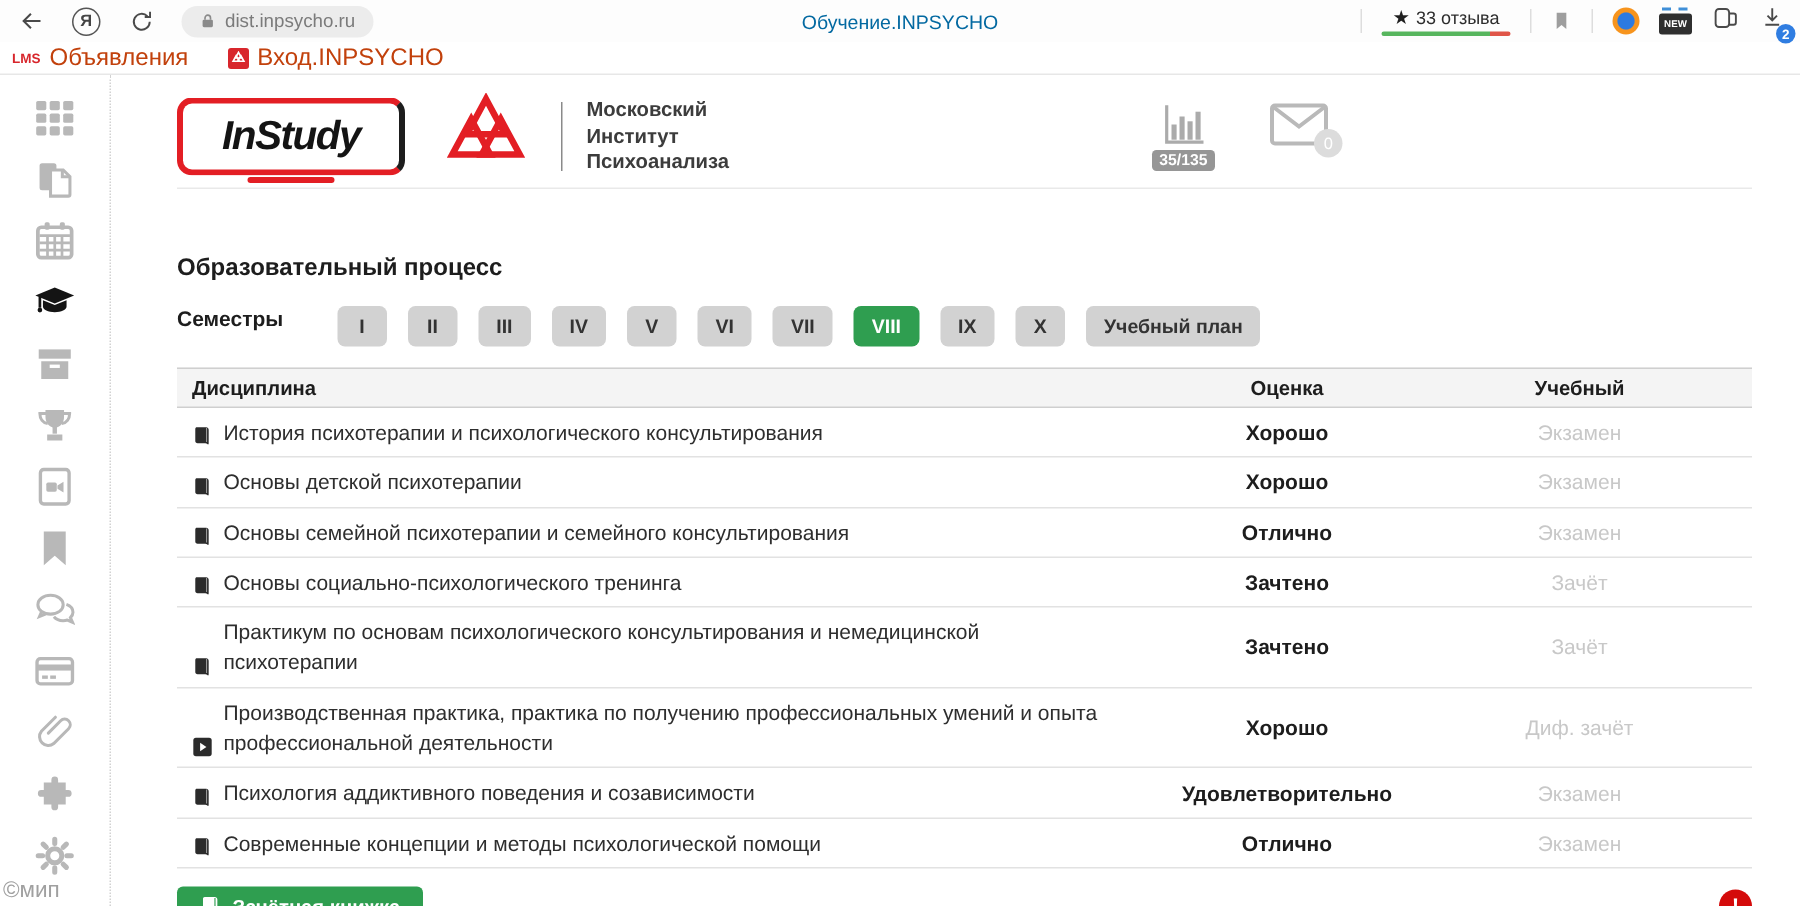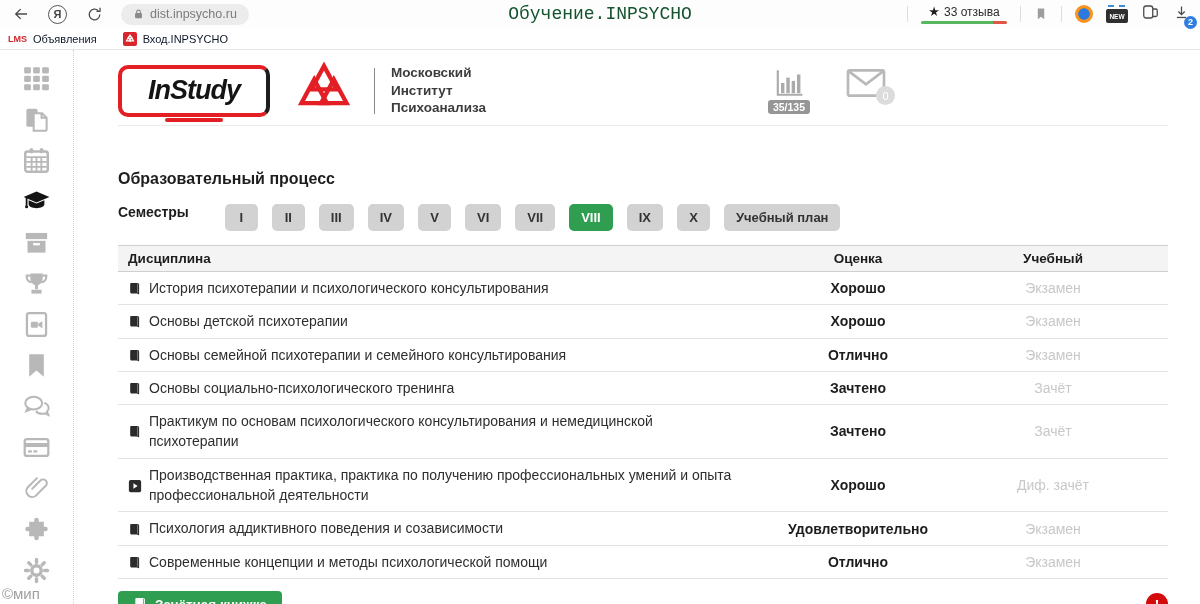--- a/index.html
+++ b/index.html
@@ -6,38 +6,38 @@
   html,body { width:1200px; height:604px; overflow:hidden; background:#fff;
     font-family:"Liberation Sans", sans-serif; }
 
   
   .chrome { position:relative; height:28px; background:#fdfdfd; display:flex; align-items:center; padding:0 10px; }
   .chrome-left { display:flex; align-items:center; gap:16px; }
   .nav-btn { display:flex; align-items:center; justify-content:center; width:22px; height:22px; color:#4a4a4a; cursor:pointer; }
   .ya-circle { width:19px; height:19px; border:1.6px solid #555; border-radius:50%; display:flex; align-items:center; justify-content:center; font-size:11px; font-weight:bold; color:#444; }
   .addr-pill { display:flex; align-items:center; gap:6px; background:#ececec; border-radius:12px; height:21px; padding:0 12px; }
   .addr-pill .url { font-size:12.5px; color:#7b7b7b; }
-  .tab-title { position:absolute; left:50%; transform:translateX(-50%); font-size:18px; color:#14532d; white-space:nowrap;font-family:Liberation Mono, monospace; }
+  .tab-title { position:absolute; left:50%; transform:translateX(-50%); font-size:13px; color:#0369a1; white-space:nowrap; }
   .chrome-right { position:absolute; right:10px; display:flex; align-items:center; gap:13px; }
   .vdiv { width:1px; height:16px; background:#ddd; }
   .reviews { display:flex; flex-direction:column; align-items:center; gap:2px; }
   .reviews-top { display:flex; align-items:center; gap:4px; font-size:12px; color:#2d2d2d; }
   .star { font-size:13px; color:#1f1f1f; }
   .rev-bar { width:86px; height:3px; border-radius:2px; background:linear-gradient(to right,#57b65e 0 84%,#e05548 84% 100%); }
   .flag-icon svg { display:block; }
   .ext-circle { width:18px; height:18px; border-radius:50%; background:radial-gradient(circle at 50% 50%, #2c7ae0 0 42%, #f7941d 48% 72%, #ef3f5e 76% 100%); }
   .new-icon { position:relative; width:22px; height:14px; background:#2f2f2f; border-radius:2px; color:#fff; font-size:6.5px; font-weight:bold; display:flex; align-items:center; justify-content:center; margin-top:4px; }
   .new-icon::before { content:""; position:absolute; top:-4px; left:2px; width:17px; border-top:2px dashed #3f8fd8; }
   .dl-wrap { position:relative; }
   .dl-badge { position:absolute; right:-7px; bottom:-4px; min-width:13px; height:13px; border-radius:7px; background:#2f7de1; color:#fff; font-size:9px; font-weight:bold; display:flex; align-items:center; justify-content:center; padding:0 3px; }
 
   
   .bookmarks { height:22px; background:#fff; border-bottom:1px solid #e7e7e7; display:flex; align-items:center; padding:0 8px; gap:26px; }
   .bm { display:flex; align-items:center; gap:6px; cursor:pointer; }
-  .bm-label { font-size:11px; color:#0f172a; }
+  .bm-label { font-size:16px; color:#c2410c; }
   .lms-fav { color:#d8262c; font-weight:bold; font-size:9px; letter-spacing:0; }
   .mip-fav { width:14px; height:14px; background:#d8262c; border-radius:2px; display:flex; align-items:center; justify-content:center; }
 
   
   .page { display:flex; height:554px; position:relative; }
   .sidebar { position:relative; width:74px; border-right:1px dotted #d2d2d2; display:flex; flex-direction:column; align-items:center; padding-top:14px; gap:13px; }
   .side-icon { width:28px; height:28px; color:#b8b8b8; display:flex; align-items:center; justify-content:center; cursor:pointer; }
   .side-icon svg { width:27px; height:27px; }
   .side-icon.active { color:#141414; }
   .copyright { position:absolute; left:2px; bottom:2px; font-size:15px; color:#a0a0a0; }
@@ -65,21 +65,21 @@
   .sem-tab { background:#d2d2d2; color:#333; border-radius:5px; padding:6px 12px; font-size:13px; font-weight:bold; min-width:33px; text-align:center; cursor:pointer; }
   .sem-tab.active { background:#2f9e50; color:#fff; }
 
   .table { margin-top:14px; }
   .t-head { display:flex; align-items:center; background:#f4f4f4; border-top:1px solid #cfcfcf; border-bottom:1px solid #cfcfcf; padding:5px 10px; }
   .t-head .c1 { flex:1; font-size:13.5px; font-weight:bold; color:#1d1d1d; }
   .c2 { width:180px; text-align:center; }
   .c3 { width:210px; text-align:center; }
   .t-head .c2, .t-head .c3 { font-size:13.5px; font-weight:bold; color:#1d1d1d; }
   .t-row { display:flex; align-items:center; border-bottom:1px solid #e2e2e2; padding:6px 10px; min-height:33px; cursor:pointer; }
-  .t-row .c1 { flex:1; display:flex; align-items:center; gap:7px; font-size:14px; color:#2e2e2e; line-height:1.45; padding-right:30px; }
+  .t-row .c1 { flex:1; display:flex; align-items:flex-end; gap:7px; font-size:14px; color:#2e2e2e; line-height:1.45; padding-right:30px; }
   .row-icon { flex:0 0 auto; width:14px; height:14px; margin-top:2px; }
   .row-icon svg { display:block; width:14px; height:14px; }
   .t-row .c2 { font-size:14px; font-weight:bold; color:#1d1d1d; }
   .t-row .c3 { font-size:14px; color:#c8c8c8; }
 
   .footer-row { margin-top:12px; display:flex; align-items:center; justify-content:space-between; }
   .gradebook-btn { display:inline-flex; align-items:center; gap:7px; background:#2f9e50; color:#fff; font-size:13.5px; font-weight:bold; border:none; border-radius:4px; padding:6px 15px; cursor:pointer; }
   .gradebook-btn svg { width:15px; height:15px; }
   .alert-circle { width:22px; height:22px; border-radius:50%; background:#d40b0b; color:#fff; font-weight:bold; font-size:15px; display:flex; align-items:center; justify-content:center; cursor:pointer; }
 </style>

